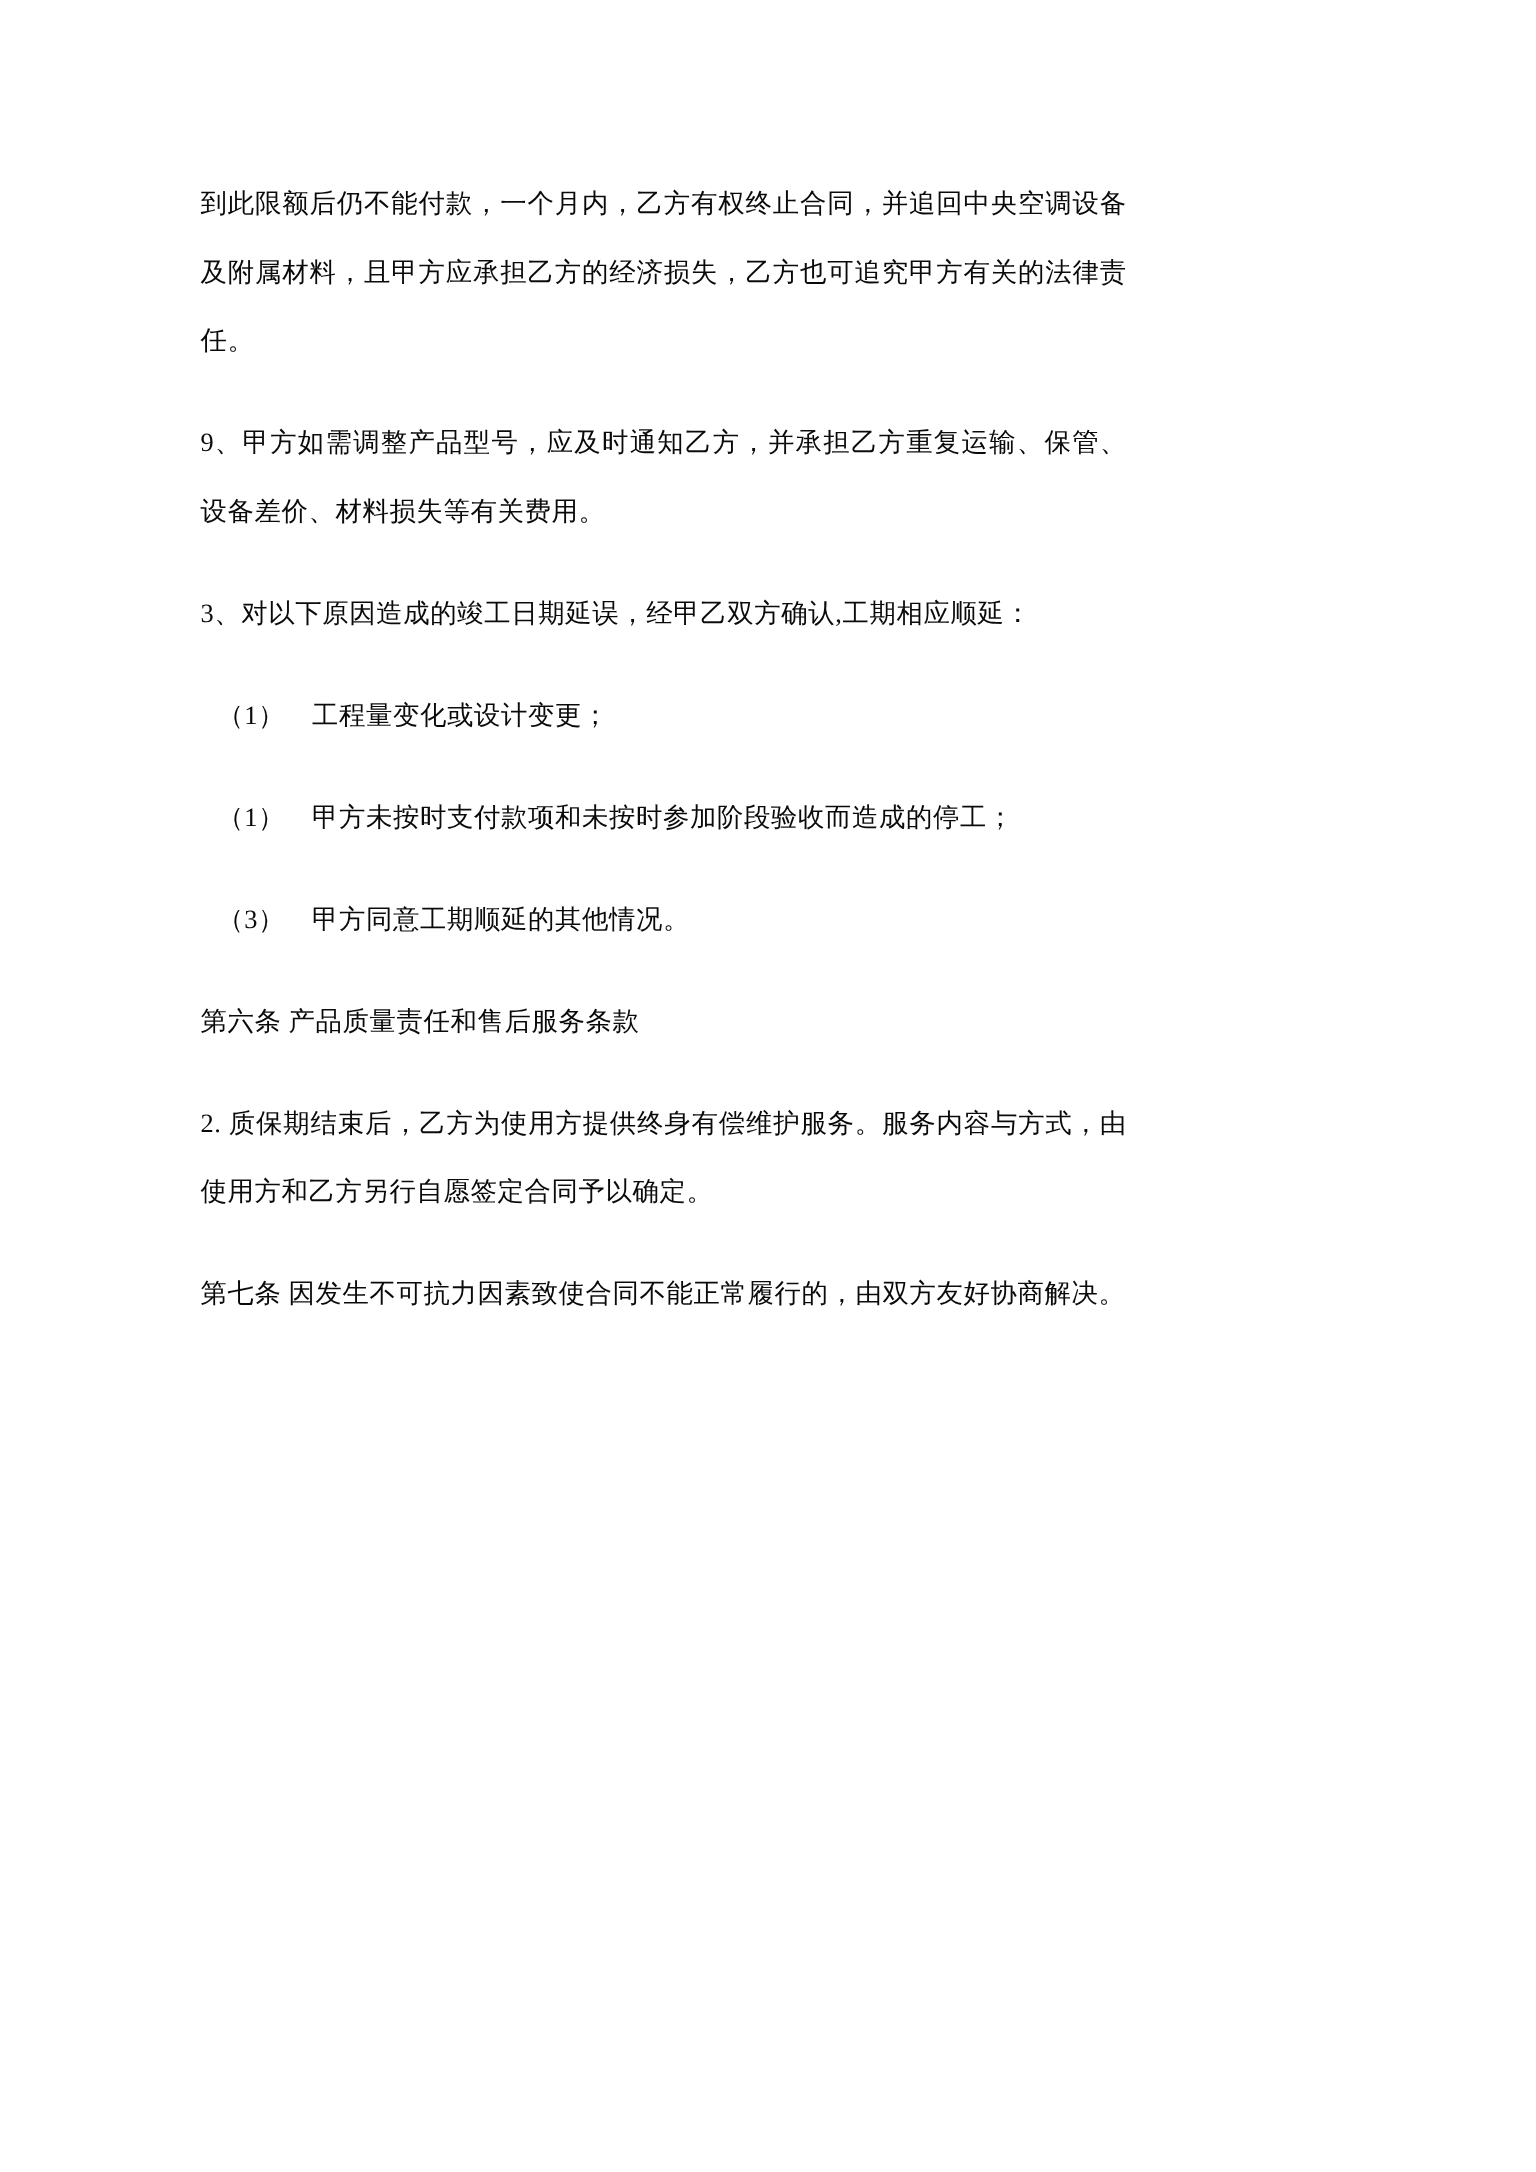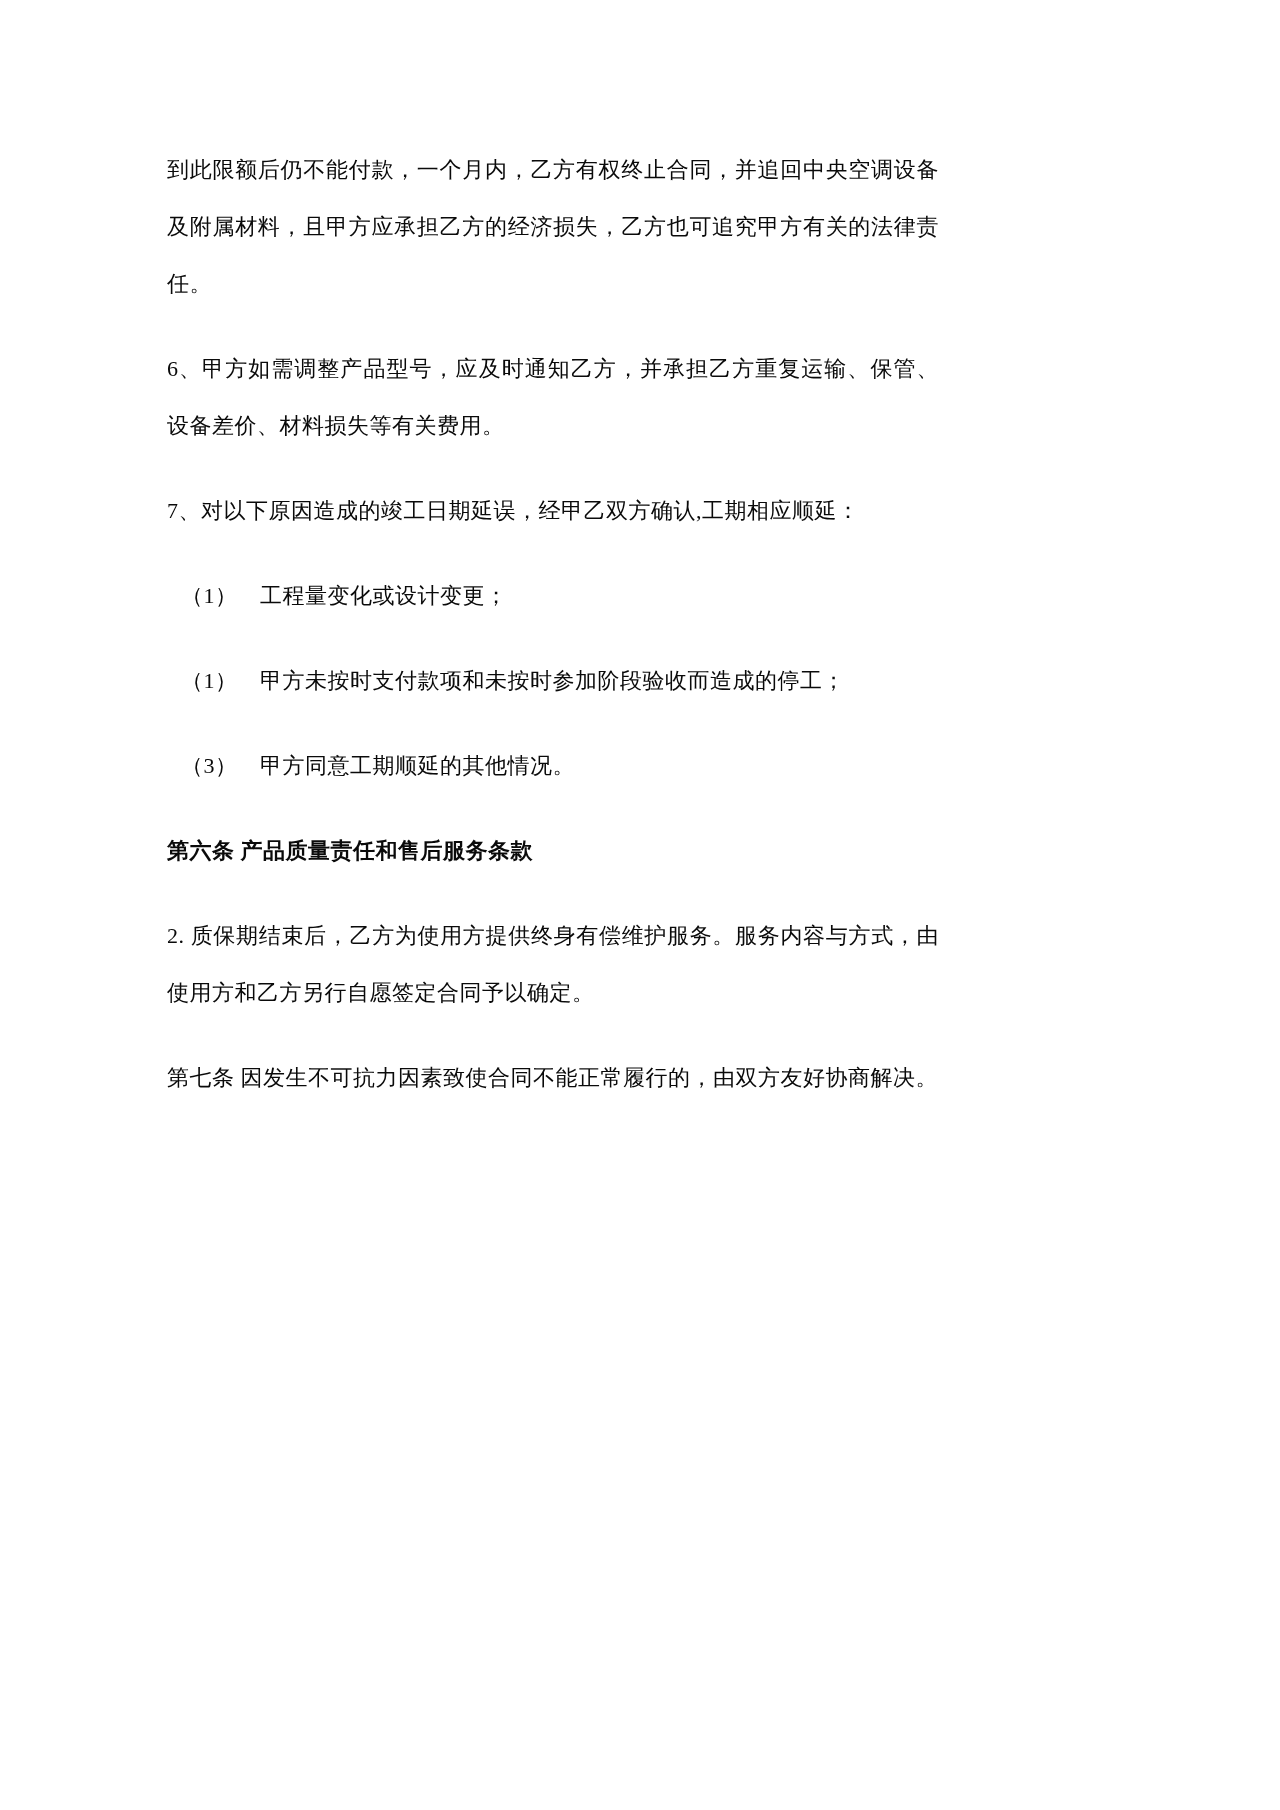--- a/index.html
+++ b/index.html
@@ -30,29 +30,29 @@
       text-align: justify;
       text-justify: inter-ideograph;
       width: 772px;
     }
     .para.list-item {
       padding-left: 14px;
       width: 758px;
     }
     .para.heading {
       
-      font-weight: bold;
+      font-weight: normal;
     }
   </style>
 </head>
 <body>
 
 <div class="page">
   <p class="para body">到此限额后仍不能付款，一个月内，乙方有权终止合同，并追回中央空调设备及附属材料，且甲方应承担乙方的经济损失，乙方也可追究甲方有关的法律责任。</p>
-  <p class="para body">6、甲方如需调整产品型号，应及时通知乙方，并承担乙方重复运输、保管、设备差价、材料损失等有关费用。</p>
-  <p class="para body">7、对以下原因造成的竣工日期延误，经甲乙双方确认,工期相应顺延：</p>
+  <p class="para body">9、甲方如需调整产品型号，应及时通知乙方，并承担乙方重复运输、保管、设备差价、材料损失等有关费用。</p>
+  <p class="para body">3、对以下原因造成的竣工日期延误，经甲乙双方确认,工期相应顺延：</p>
   <p class="para list-item">（1）　工程量变化或设计变更；</p>
   <p class="para list-item">（1）　甲方未按时支付款项和未按时参加阶段验收而造成的停工；</p>
   <p class="para list-item">（3）　甲方同意工期顺延的其他情况。</p>
   <p class="para heading">第六条 产品质量责任和售后服务条款</p>
   <p class="para body">2. 质保期结束后，乙方为使用方提供终身有偿维护服务。服务内容与方式，由使用方和乙方另行自愿签定合同予以确定。</p>
   <p class="para body">第七条 因发生不可抗力因素致使合同不能正常履行的，由双方友好协商解决。</p>
 </div>
 
 </body></html>

